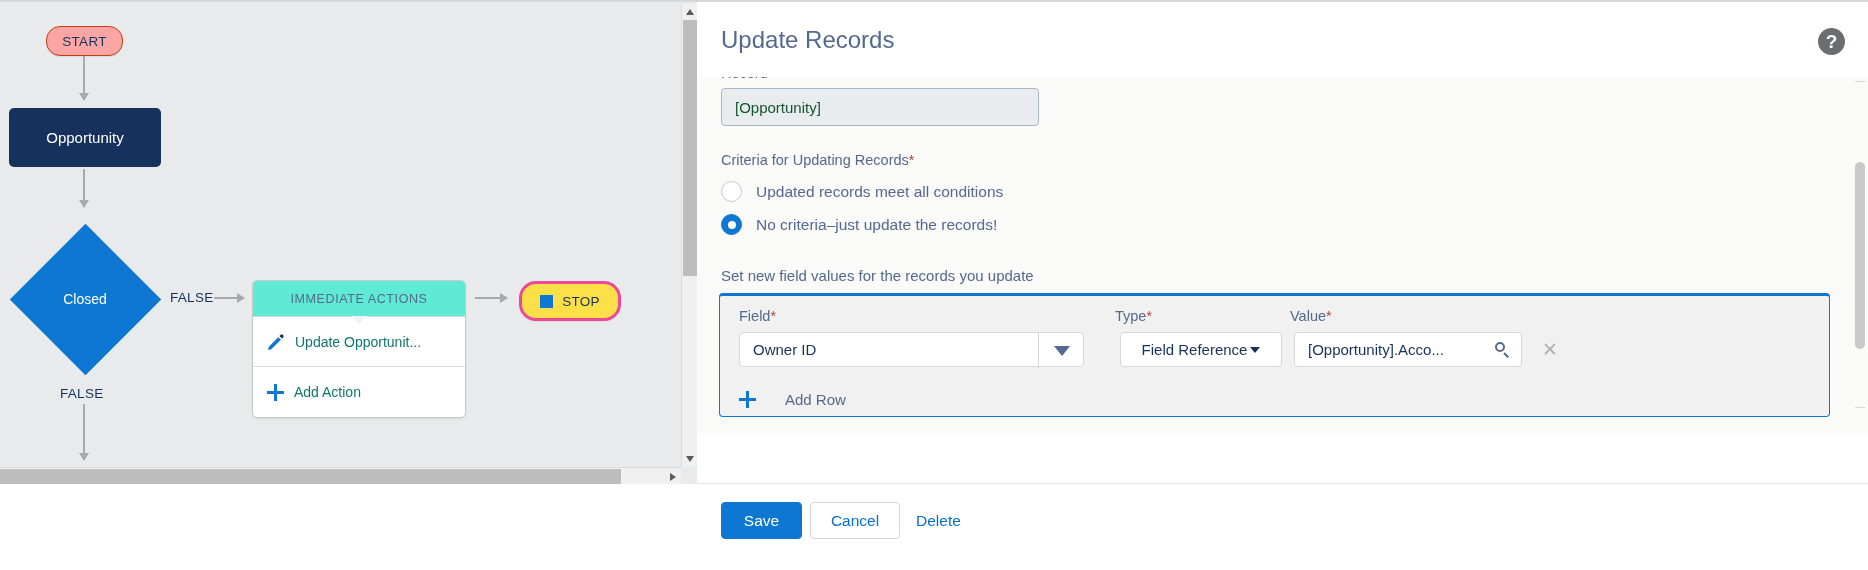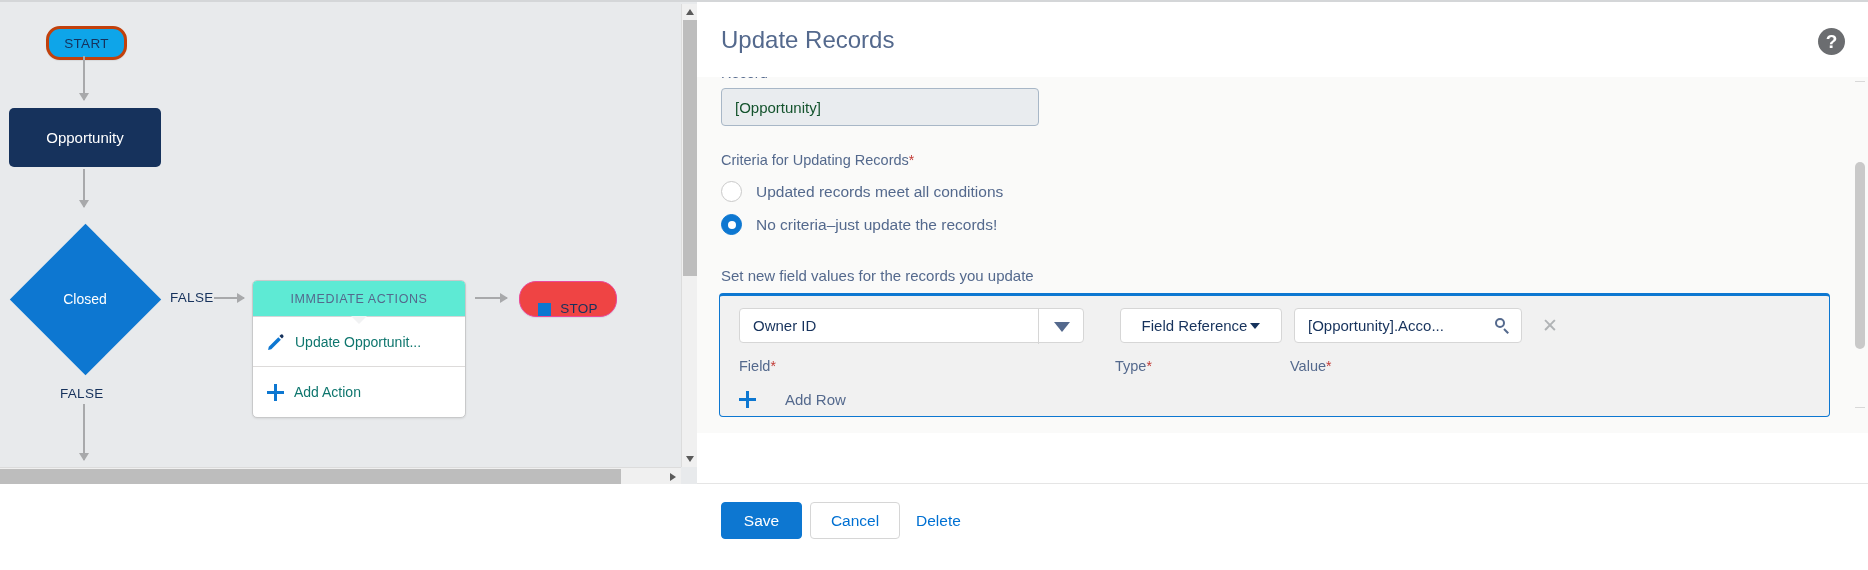--- a/index.html
+++ b/index.html
@@ -33,22 +33,22 @@
     position: absolute;
     left: 0; top: 0;
     width: 680px;
     height: 465px;
   }
 
   .node-start {
     position: absolute;
     left: 46px; top: 24px;
     width: 75px; height: 28px;
-    background: #0ea5e9;
-    border: 3px solid #c2410c;
+    background: #fca5a5;
+    border: 1px solid #c2410c;
     border-radius: 14px;
     color: #16325c;
     font-size: 13.5px;
     letter-spacing: .3px;
     display: flex; align-items: center; justify-content: center;
     box-shadow: 0 1px 1px rgba(0,0,0,.07);
   }
 
   .node-object {
     position: absolute;
@@ -181,24 +181,24 @@
     position: absolute;
     background: #0d77d1;
   }
   .plus-icon::before { left: 7px; top: 0; width: 3px; height: 17px; }
   .plus-icon::after { left: 0; top: 7px; width: 17px; height: 3px; }
 
   .node-stop {
     position: absolute;
     left: 519px; top: 279px;
     width: 96px; height: 34px;
-    background: #ef4444;
-    border: 1px solid #ec4899;
+    background: #fde047;
+    border: 3px solid #ec4899;
     border-radius: 17px;
-    display: flex; align-items: flex-end; justify-content: center;
+    display: flex; align-items: center; justify-content: center;
     gap: 9px;
     color: #16325c;
     font-size: 13.5px;
     letter-spacing: .3px;
     box-shadow: 0 1px 1px rgba(0,0,0,.07);
   }
   .stop-square {
     width: 13px; height: 13px;
     background: #0d77d1;
   }
@@ -657,20 +657,26 @@
         <div class="radio-row">
           <span class="radio-outer checked"></span>
           <span class="radio-label">No criteria–just update the records!</span>
         </div>
 
         <div class="section-gap"></div>
 
         <div id="set-values-label">Set new field values for the records you update</div>
 
         <div id="row-card">
+          <div id="row-headers">
+            <span class="col-head ch-field"><span>Field</span><span class="req-star">*</span></span>
+            <span class="col-head ch-type"><span>Type</span><span class="req-star">*</span></span>
+            <span class="col-head ch-value"><span>Value</span><span class="req-star">*</span></span>
+          </div>
+
           <div id="row-controls">
             <div class="ctl" id="field-select">
               <span>Owner ID</span>
               <span id="field-select-caret">
                   <span class="caret-down"></span>
                 </span>
             </div>
 
             <div class="ctl" id="type-select">
               <span>Field Reference</span>
@@ -678,26 +684,20 @@
             </div>
 
             <div class="ctl" id="value-input">
               <span>[Opportunity].Acco...</span>
               <span class="search-glyph"></span>
             </div>
 
             <div id="delete-row-x">✕</div>
           </div>
 
-          <div id="row-headers">
-            <span class="col-head ch-field"><span>Field</span><span class="req-star">*</span></span>
-            <span class="col-head ch-type"><span>Type</span><span class="req-star">*</span></span>
-            <span class="col-head ch-value"><span>Value</span><span class="req-star">*</span></span>
-          </div>
-
           <div id="add-row">
             <span class="plus-icon"></span>
             <span>Add Row</span>
           </div>
         </div>
 
       </div>
     </div>
 
     <div id="panel-vscroll">

